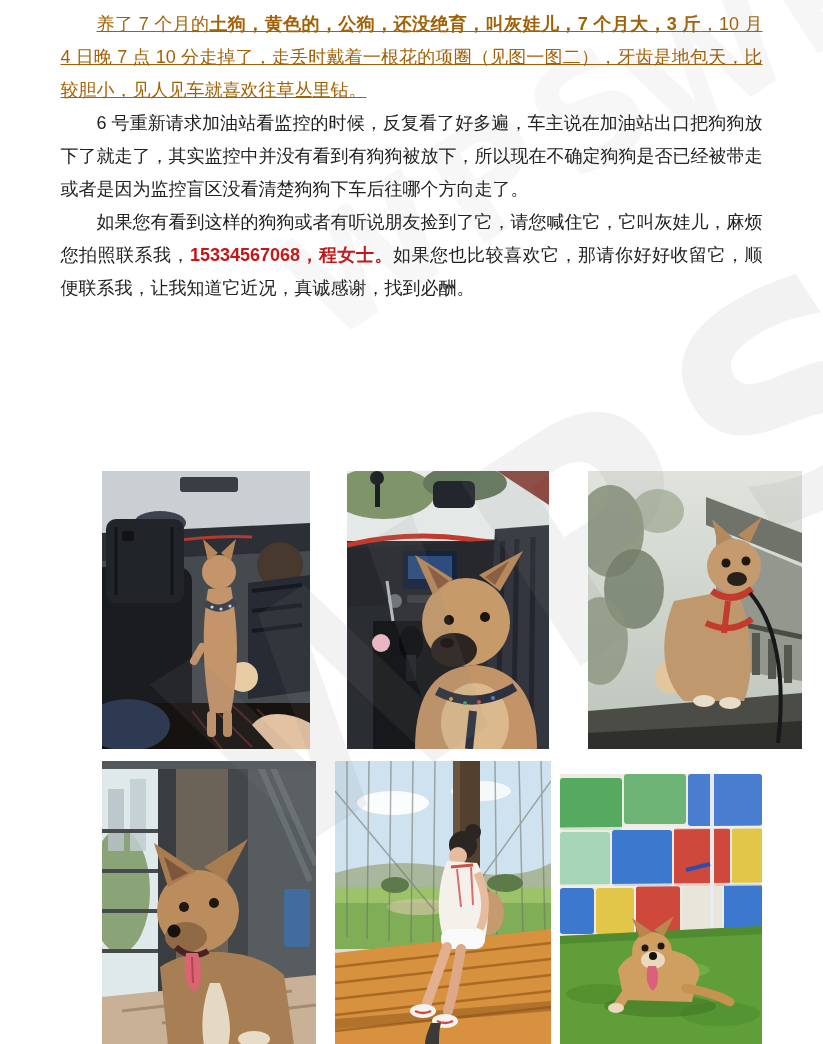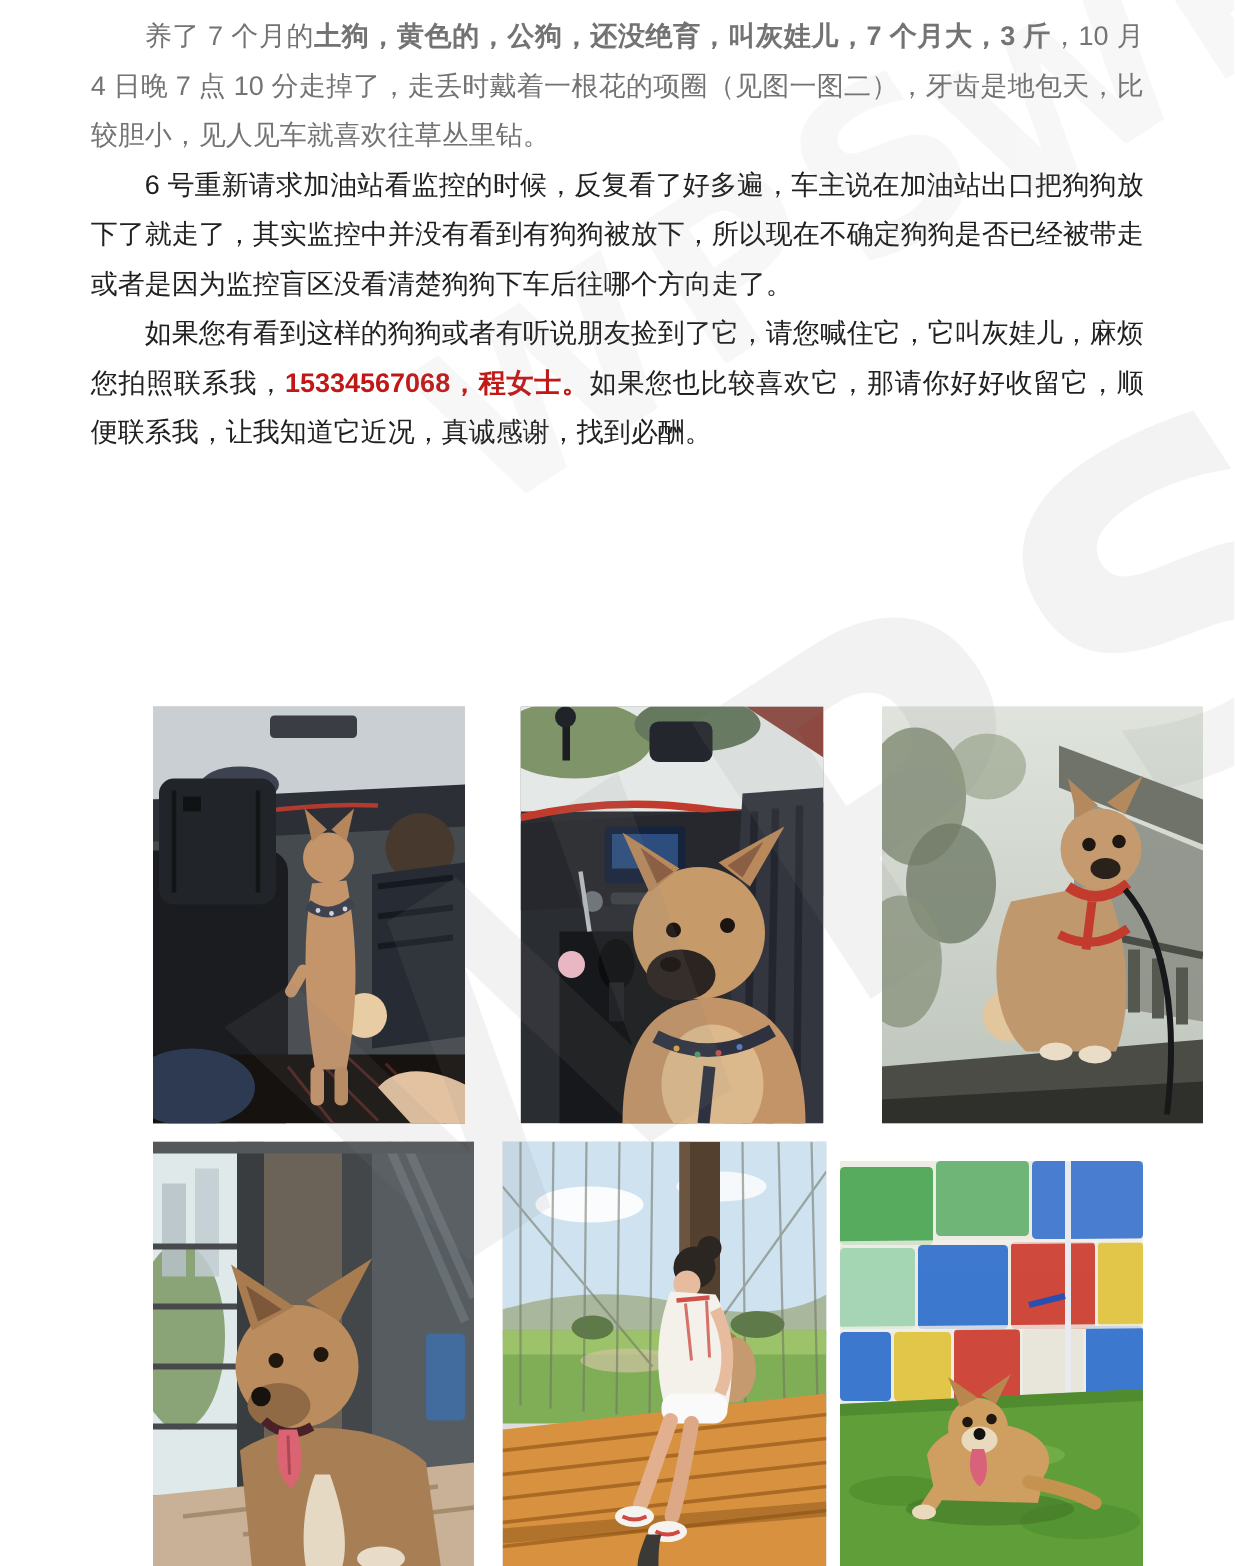--- a/index.html
+++ b/index.html
@@ -20,21 +20,21 @@
   h1.title {
     margin:14px 18px 0; text-align:center; font-size:22px; font-weight:bold;
     color:#1515cd; line-height:28px;
     text-shadow: 1px 1px 0 #cf1f1f, -1px -1px 0 #cf1f1f, 1px -1px 0 #cf1f1f, -1px 1px 0 #cf1f1f;
   }
   .bodytext {
     position:relative; width:702px; margin:8px auto 0; font-size:18px;
     line-height:33px; text-align:justify; color:#212121; z-index:2;
   }
   .bodytext p { margin:0; text-indent:36px; }
-  .red  { color:#737373; }
+  .red  { color:#a16207;text-decoration:underline; }
   .b    { font-weight:bold; }
   .phone{ color:#c11717; font-weight:bold; }
 
   .photo { position:absolute; overflow:hidden; background:#ddd; z-index:1; }
   .photo svg { display:block; }
   .ph1 { left:62px;  top:455px; width:208px; height:278px; }
   .ph2 { left:307px; top:455px; width:202px; height:278px; }
   .ph3 { left:548px; top:455px; width:214px; height:278px; }
   .ph4 { left:62px;  top:745px; width:214px; height:284px; }
   .ph5 { left:295px; top:745px; width:216px; height:284px; }

